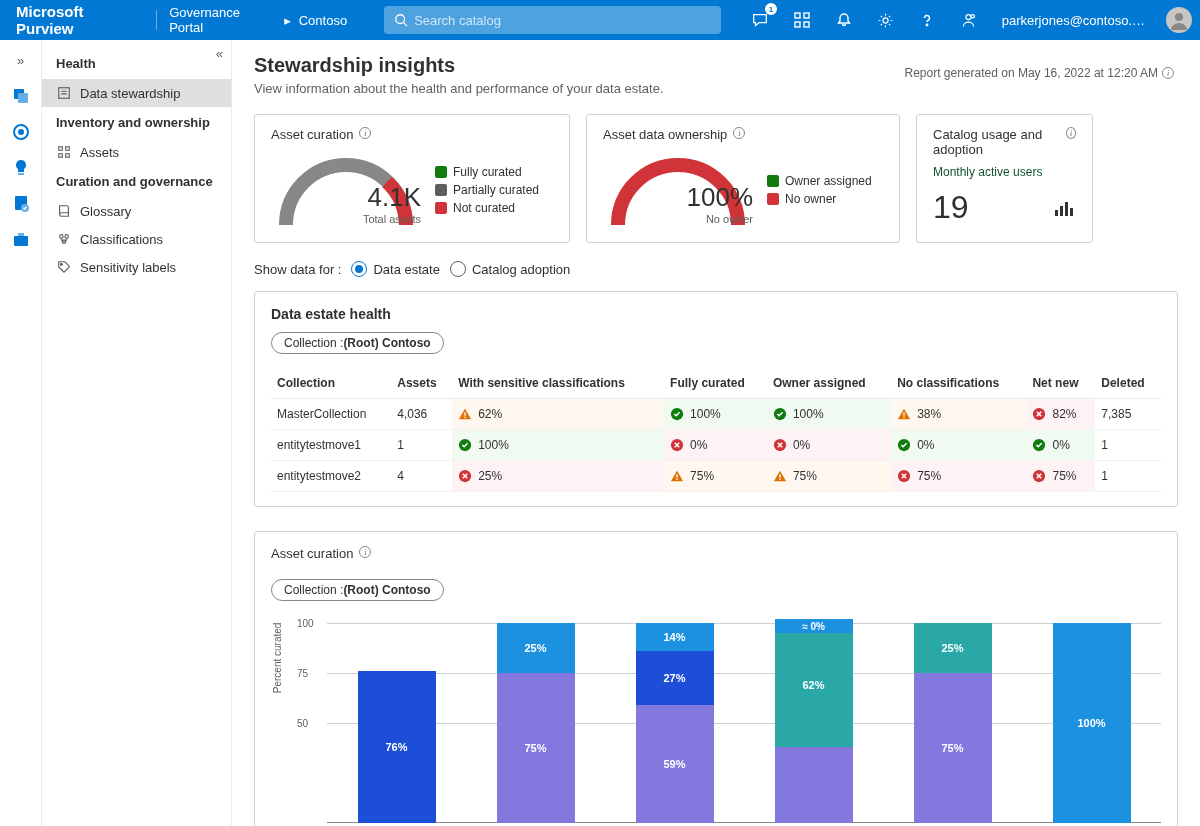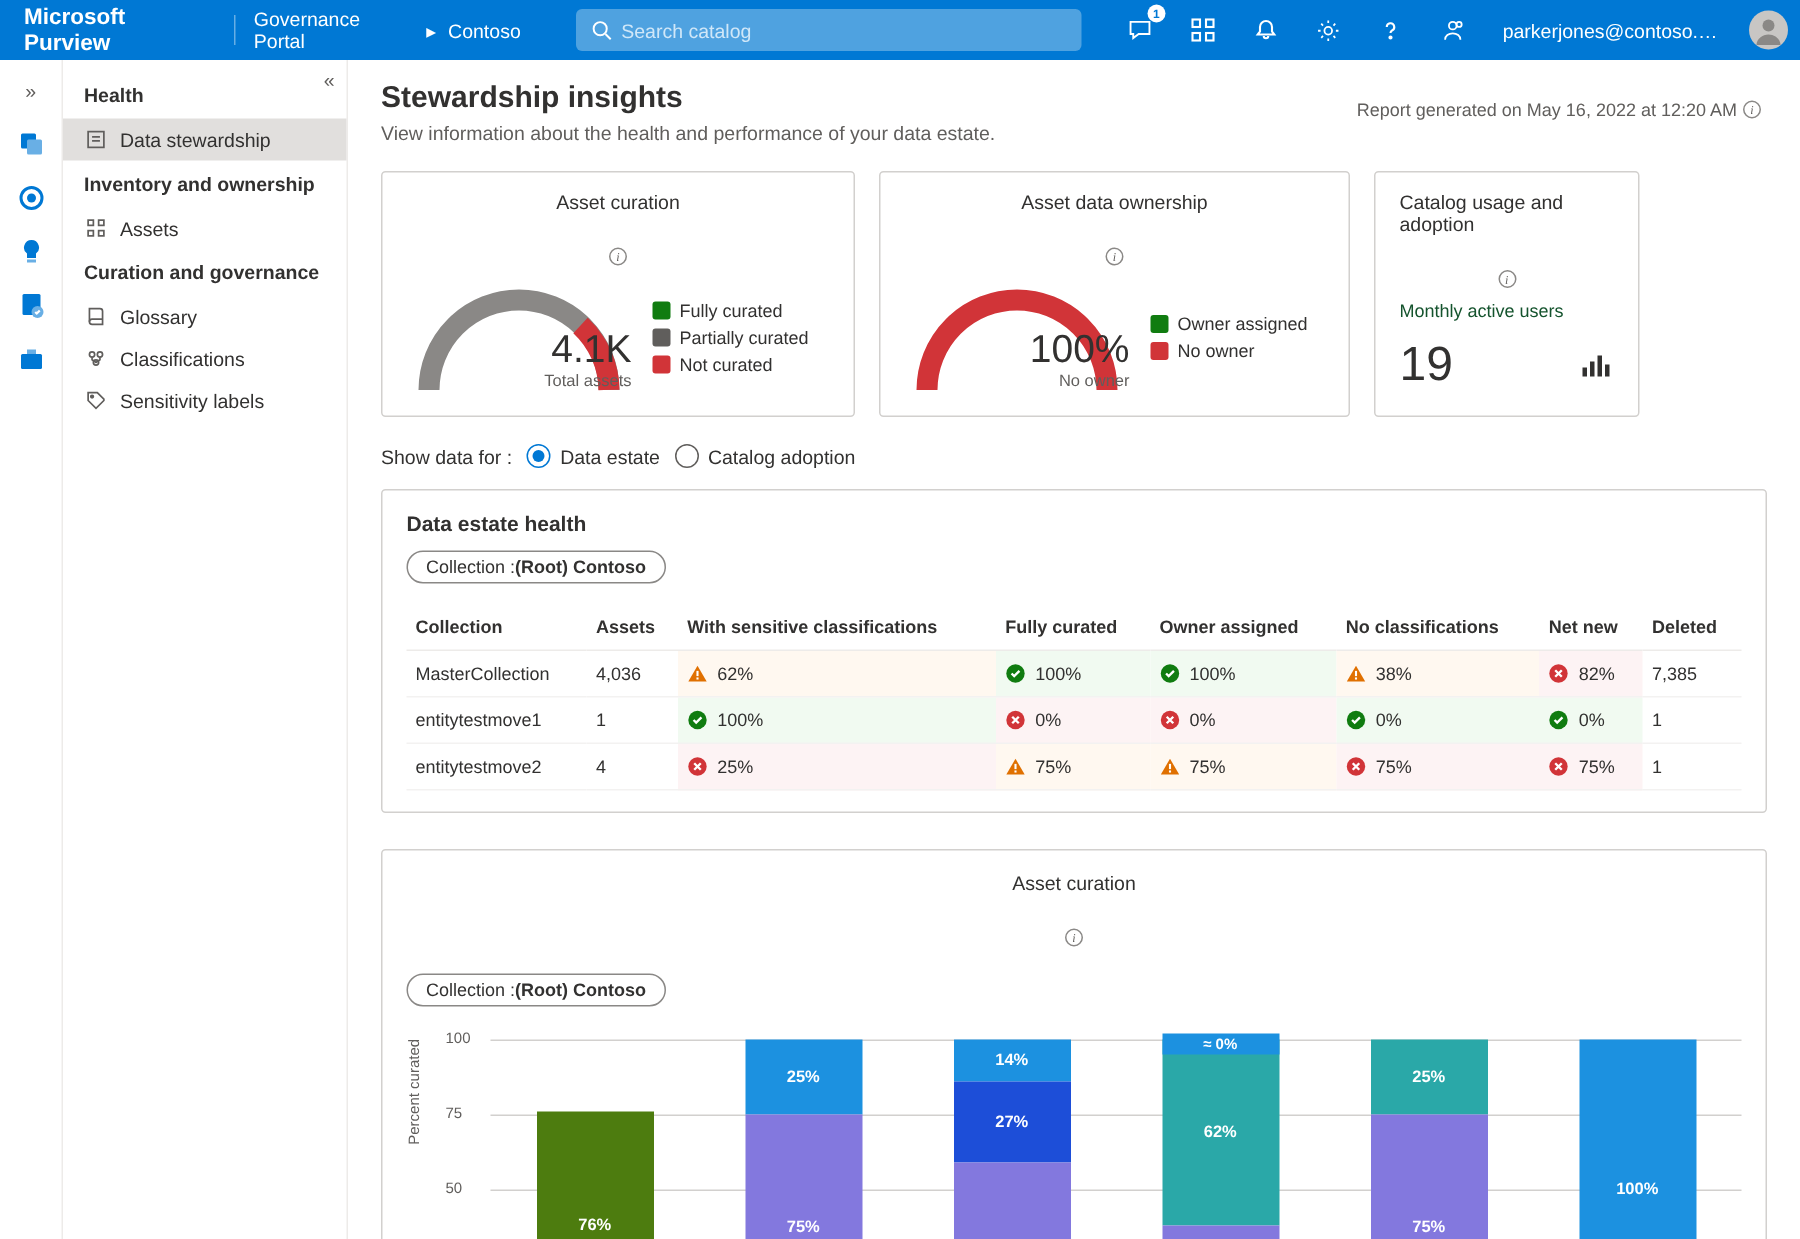--- a/index.html
+++ b/index.html
@@ -31,21 +31,21 @@
 .nav .item .ni { width:16px; height:16px; display:flex; align-items:center; justify-content:center; color:#605e5c; }
 
 .main { flex:1; overflow:auto; padding:14px 22px 0 22px; }
 .title { font-size:20px; font-weight:600; }
 .sub { color:#605e5c; margin:4px 0 2px; }
 .gen { position:absolute; right:26px; top:66px; font-size:12px; color:#605e5c; display:flex; align-items:center; gap:4px; }
 
 
 .kpis { display:flex; gap:16px; margin-top:18px; }
 .card { border:1px solid #d2d0ce; border-radius:3px; background:#fff; padding:12px 16px; }
-.card .ch { font-size:13px; display:flex; align-items:center; gap:23px; margin-bottom:8px;flex-direction:column; }
+.card .ch { font-size:13px; display:flex; align-items:flex-start; gap:6px; margin-bottom:8px; }
 .kpis .c1 { flex:0 0 316px; }
 .kpis .c2 { flex:0 0 314px; }
 .kpis .c3 { flex:0 0 177px; }
 .kpi-body { display:flex; align-items:center; gap:14px; }
 .kpi-stat { text-align:right; }
 .kpi-stat .big { font-size:26px; font-weight:400; color:#323130; }
 .kpi-stat .lbl { font-size:11px; color:#605e5c; }
 .legend { font-size:12px; }
 .legend .li { display:flex; align-items:center; gap:6px; margin:4px 0; }
 .legend .sw { width:12px; height:12px; border-radius:2px; }
@@ -575,21 +575,21 @@
         <div class="ylabel">Percent curated</div>
         <div class="grid" style="top:50%"></div>
           <div class="ytick" style="bottom:50%">50</div>
           <div class="grid" style="top:25%"></div>
           <div class="ytick" style="bottom:75%">75</div>
           <div class="grid" style="top:0%"></div>
           <div class="ytick" style="bottom:100%">100</div>
         <div class="baseline"></div>
         <div class="bars" id="chart-bars">
             <div class="bar" style="position:relative">
-              <div class="seg" style="height:76%;background:#4d7c0f">76%</div>
+              <div class="seg" style="height:76%;background:#1d4ed8">76%</div>
             </div>
             <div class="bar" style="position:relative">
               <div class="seg" style="height:75%;background:#8378de">75%</div>
               <div class="seg" style="height:25%;background:#1c91e0">25%</div>
             </div>
             <div class="bar" style="position:relative">
               <div class="seg" style="height:59%;background:#8378de">59%</div>
               <div class="seg" style="height:27%;background:#1d4ed8">27%</div>
               <div class="seg" style="height:14%;background:#1c91e0">14%</div>
             </div>

